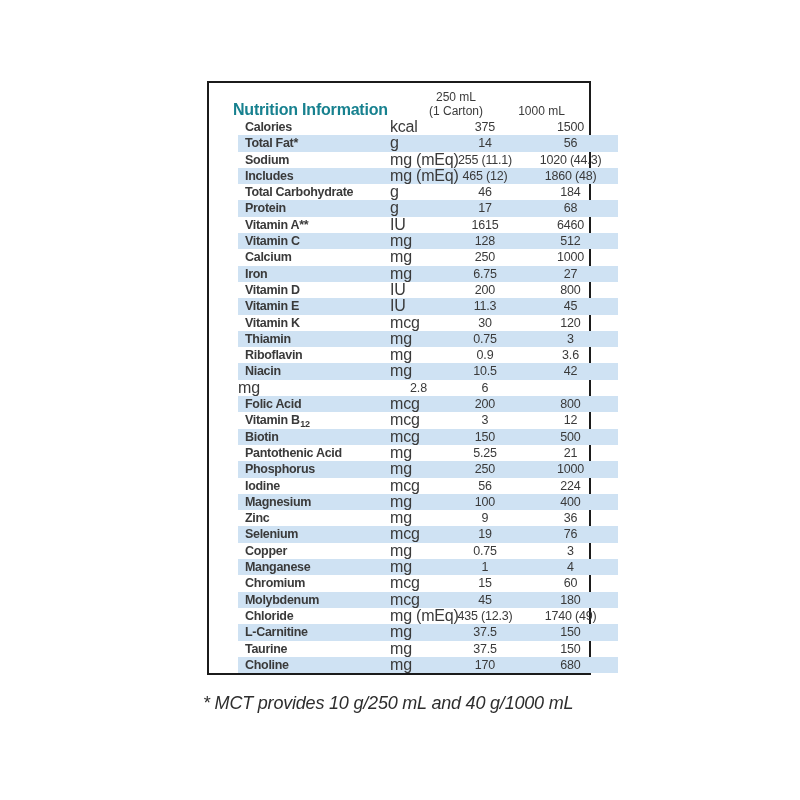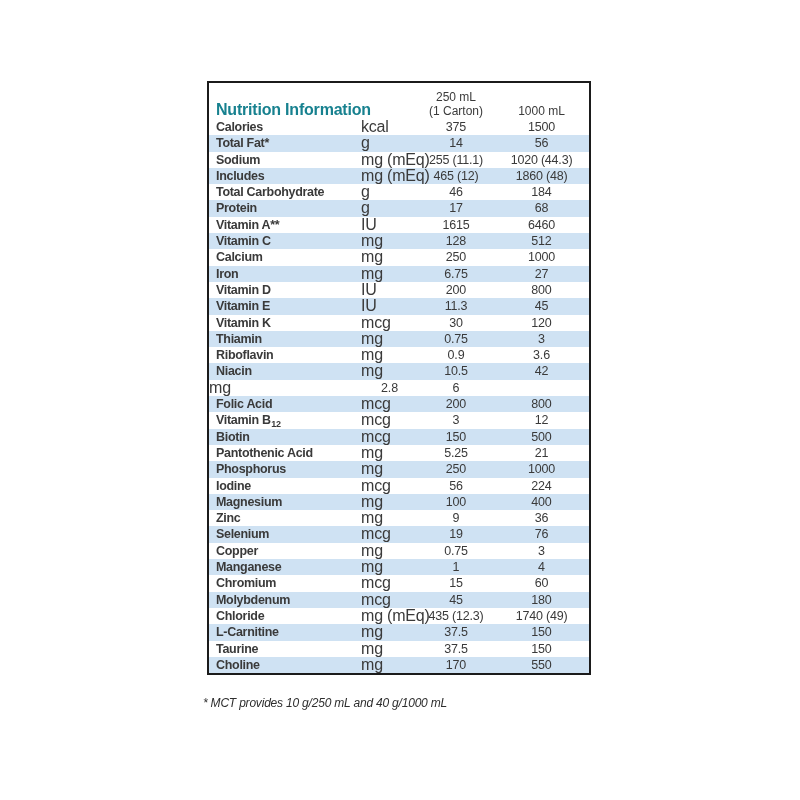--- a/index.html
+++ b/index.html
@@ -34,33 +34,33 @@
     height: 36px;
     padding-bottom: 1px;
     box-sizing: border-box;
   }
   .th-title {
     grid-column: 1 / 3;
     font-size: 16px;
     font-weight: bold;
     letter-spacing: -0.2px;
     color: #17818f;
-    padding-left: 7px;
+    padding-left: 24px;
     white-space: nowrap;
     line-height: 17px;
   }
   .th-col {
     text-align: center;
     font-size: 12px;
     line-height: 13.5px;
     color: #3b3b3b;
     white-space: nowrap;
   }
   .th-col .stack { display: block; }
-  .tbody { width: 100%; }
+  .tbody { width: 100%; margin-left: 29px; }
   .row {
     display: grid;
     grid-template-columns: 152px 57px 76px 95px;
     height: 16.3px;
     line-height: 16.3px;
     font-size: 12.5px;
     color: #3a3a3a;
     overflow: hidden;
   }
   .row:nth-child(even) { background: #cfe2f3; }
@@ -77,21 +77,21 @@
     position: relative;
     top: 3px;
     left: 0.5px;
   }
   .c.unit { font-size: 16px; letter-spacing: -0.2px; }
   .c.val { text-align: center; letter-spacing: -0.2px; }
   .footnotes {
     position: absolute;
     left: 203px;
     top: 696px;
-    font-size: 12px;
+    font-size: 18px;
     font-style: italic;
     line-height: 15.8px;
     color: #2e2e2e;
     letter-spacing: -0.2px;
     white-space: nowrap;
   }
 </style>
 </head>
 <body>
 
@@ -303,21 +303,21 @@
         <div class="row">
           <span class="c name">Taurine</span>
           <span class="c unit">mg</span>
           <span class="c val">37.5</span>
           <span class="c val">150</span>
         </div>
         <div class="row">
           <span class="c name">Choline</span>
           <span class="c unit">mg</span>
           <span class="c val">170</span>
-          <span class="c val">550</span>
+          <span class="c val">680</span>
         </div>
       </div>
 
   </div>
 
   <div class="footnotes">
     <div>* MCT provides 10 g/250 mL and 40 g/1000 mL</div>
   </div>
 
 </div>

